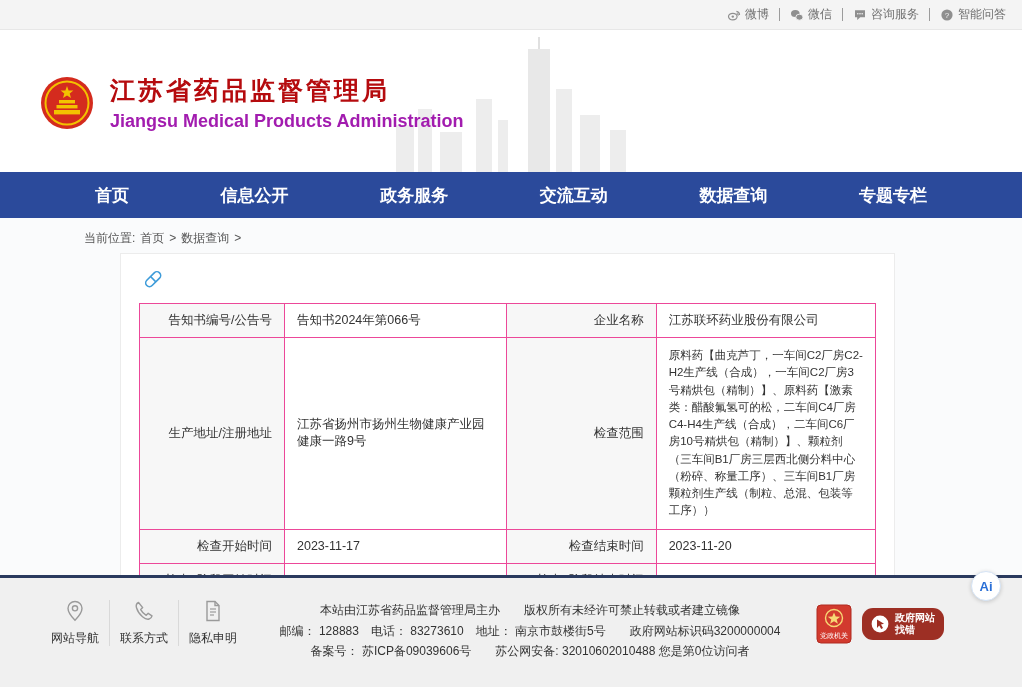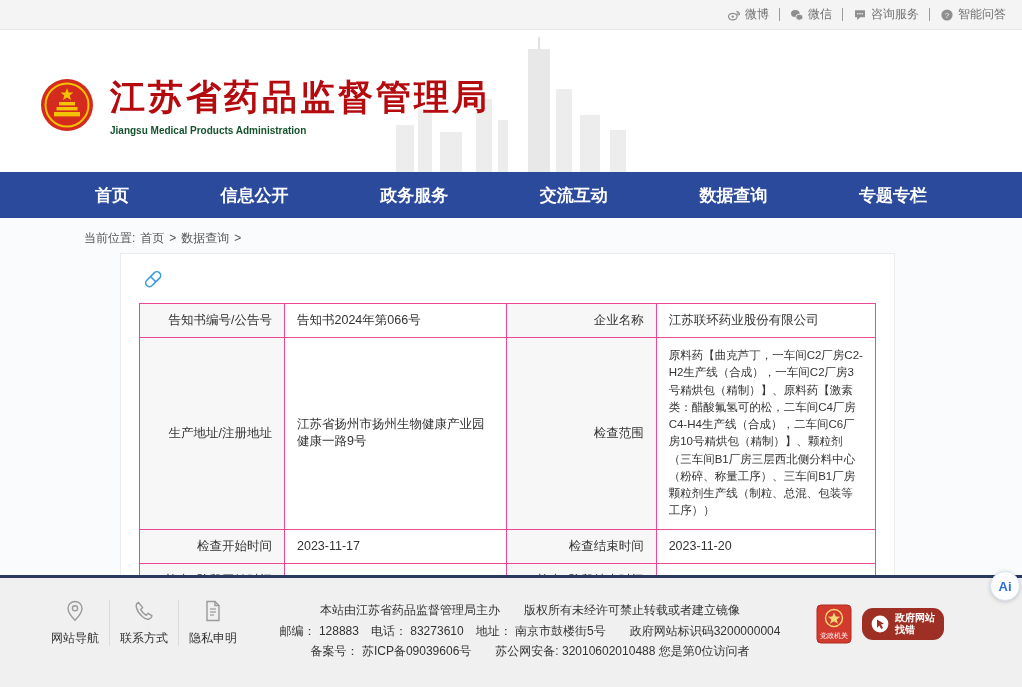--- a/index.html
+++ b/index.html
@@ -10,22 +10,22 @@
   
   .topbar{height:30px;background:#f4f4f4;border-bottom:1px solid #e7e7e7;display:flex;justify-content:flex-end;align-items:center;padding-right:16px;font-size:12px;color:#6f6f6f}
   .toplink{display:flex;align-items:center;gap:4px;cursor:pointer;color:#6f6f6f}
   .tsep{width:1px;height:13px;background:#9c9c9c;margin:0 10px}
 
   
   .header{position:relative;height:142px;background:#fff;overflow:hidden}
   .skyline{position:absolute;left:388px;bottom:0}
   .brand{position:absolute;left:40px;top:44px;display:flex;align-items:center;gap:16px}
   .emblem{width:54px;height:54px;flex:0 0 auto}
-  .brand-title{font-size:35px;font-weight:bold;color:#b50b0e;letter-spacing:3px;font-family:"Liberation Serif","DejaVu Serif",serif}
-  .brand-sub{font-size:10px;font-weight:bold;color:#14532d;margin-top:4px}
+  .brand-title{font-size:25px;font-weight:bold;color:#b50b0e;letter-spacing:3px;font-family:"Liberation Serif","DejaVu Serif",serif}
+  .brand-sub{font-size:18px;font-weight:bold;color:#a21caf;margin-top:4px}
 
   
   .mainnav{height:46px;background:#2b4a9b;display:flex;align-items:center;justify-content:space-between;padding:0 95px}
   .nav-item{color:#fff;font-size:17px;font-weight:600;cursor:pointer;white-space:nowrap}
 
   
   .content{background:#fafbfc;height:357px;padding-top:8px}
   .breadcrumb{margin-left:84px;font-size:12px;color:#555;height:24px;display:flex;align-items:center;gap:5px}
   .crumb-link{cursor:pointer;color:#555}
   .panel{width:775px;margin:3px 0 0 120px;background:#fff;border:1px solid #ececec;padding:13px 18px 16px}
@@ -39,21 +39,21 @@
   
   .footer{position:relative;height:112px;background:#f0f0f0;border-top:3px solid #2a3a5e;display:flex;align-items:flex-start;padding-top:20px}
   .quick{display:flex;align-items:center;margin-left:44px}
   .qitem{display:flex;flex-direction:column;align-items:center;gap:6px;width:62px;cursor:pointer;font-size:12px;color:#333}
   .qsep{width:1px;height:46px;background:#d9d9d9;margin:0 3px}
   .fcenter{flex:1;text-align:center;font-size:12px;color:#333;line-height:1.72;padding-top:2px}
   .badges{display:flex;align-items:center;gap:10px;margin-right:78px;padding-top:6px}
   .badge1{cursor:pointer}
   .badge2{background:#9d2f24;border-radius:11px;height:32px;display:flex;align-items:center;gap:6px;padding:0 9px;cursor:pointer}
   .b2text{color:#fff;font-size:10px;line-height:1.25;font-weight:bold;white-space:nowrap}
-  .ai-float{position:absolute;right:2px;top:571px;width:30px;height:30px;border-radius:50%;background:#fff;border:1px solid #d6e4f5;box-shadow:0 1px 4px rgba(0,0,0,.18);display:flex;align-items:center;justify-content:center;color:#2a6fd6;font-weight:bold;font-size:13px;cursor:pointer}
+  .ai-float{position:absolute;right:21px;top:571px;width:30px;height:30px;border-radius:50%;background:#fff;border:1px solid #d6e4f5;box-shadow:0 1px 4px rgba(0,0,0,.18);display:flex;align-items:center;justify-content:center;color:#2a6fd6;font-weight:bold;font-size:13px;cursor:pointer}
 </style>
 </head>
 <body>
 
 <div class="page">
 
   <div class="topbar">
     <span class="toplink">
       <svg width="14" height="14" viewBox="0 0 14 14">
           <ellipse cx="5.8" cy="8.6" rx="4.3" ry="3.3" fill="none" stroke="#8f8f8f" stroke-width="1.2"></ellipse>

